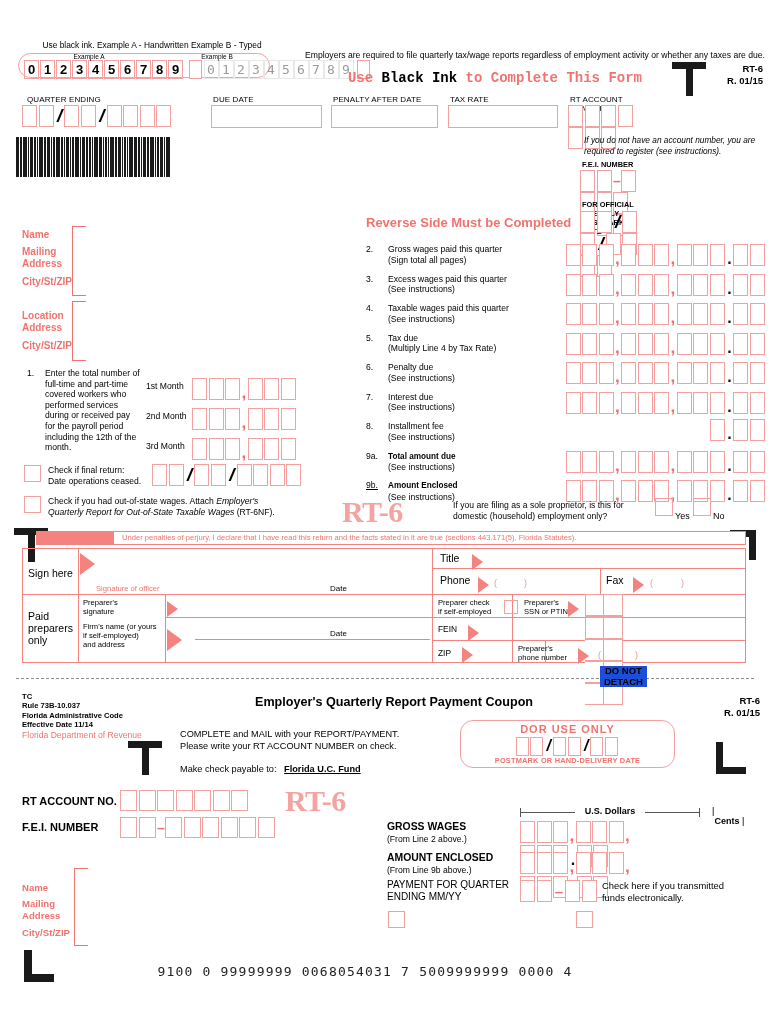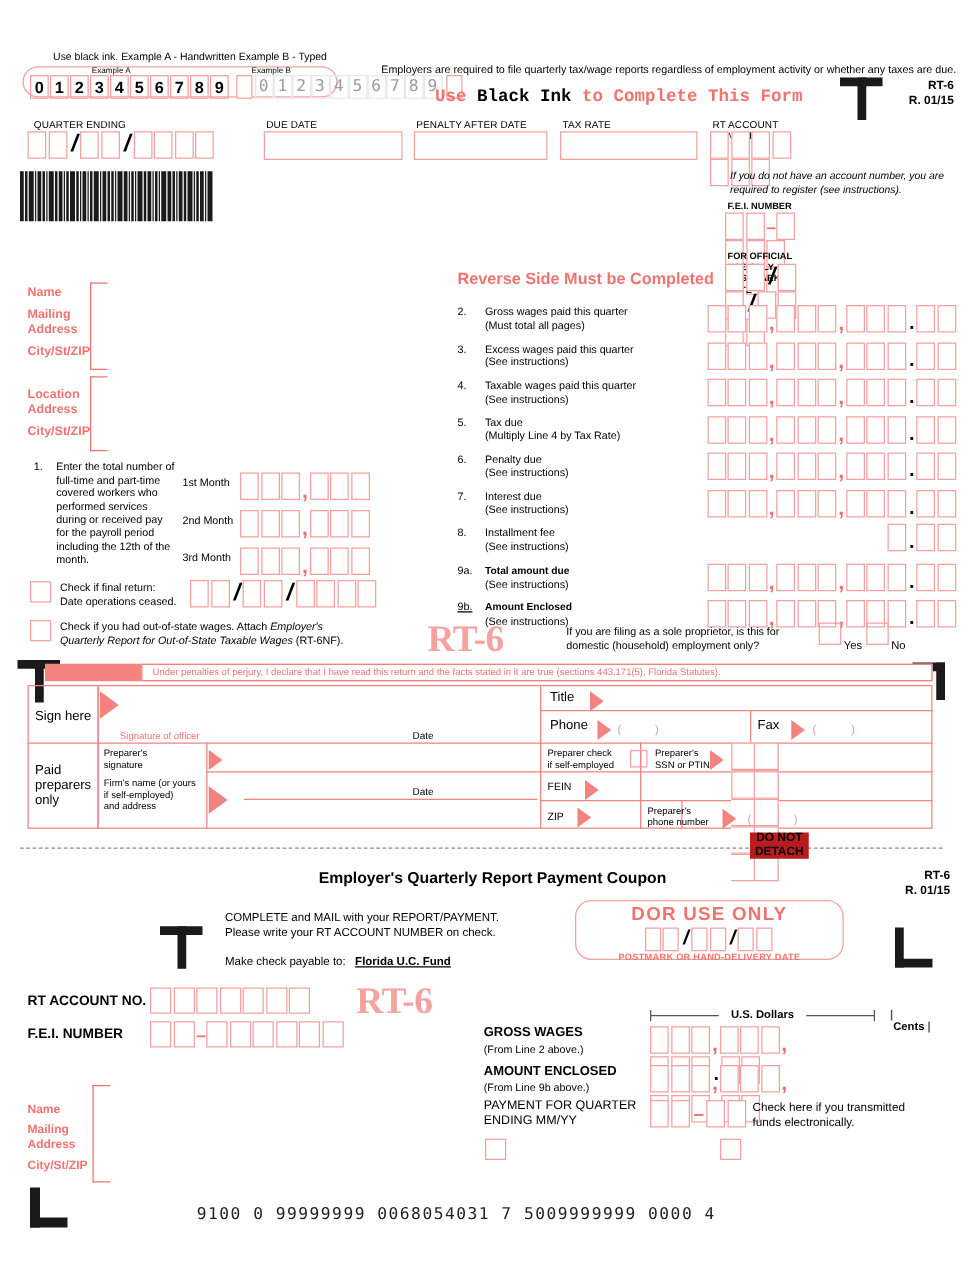--- a/index.html
+++ b/index.html
@@ -103,21 +103,21 @@
   .vline { position:absolute; background:#f4827e; width:1.2px; }
   .hline { position:absolute; background:#f4827e; height:1.2px; }
 
   .dashed { position:absolute; border-top:1.6px dashed #8a8a8a; }
 
   
   .cp-small { font-size:7.6px; font-weight:bold; line-height:9.4px; }
   .cp-title { font-size:12.6px; font-weight:bold; }
   .cp-txt { font-size:9.2px; line-height:12px; }
   .dorbox { border:1.2px solid #f4a0a0; border-radius:13px; text-align:center; }
-  .dorlab { font-size:15px; font-weight:bold; color:#f0736f; letter-spacing:1px; }
+  .dorlab { font-size:11px; font-weight:bold; color:#f0736f; letter-spacing:1px; }
   .dorsub { font-size:7.4px; font-weight:bold; color:#f0736f; letter-spacing:.2px; }
   .usd { font-size:9px; font-weight:bold; }
   .gw { font-size:10.4px; font-weight:bold; }
   .gwsub { font-size:8.6px; }
   .chk { width:15px; height:15px; border:1.4px solid #f4a0a0; display:inline-block; vertical-align:top; }
   .chk-lbl { font-size:9.4px; line-height:12px; }
 
   .micr { font-family:"DejaVu Sans Mono", monospace; font-size:13px; letter-spacing:1.2px; color:#222; }
 </style>
 </head>
@@ -228,21 +228,21 @@
   <div class="abs chk" style="left:24px; top:496px; width:17px; height:17px;"></div>
   <div class="abs ltext" style="left:48px; top:496px; width:238px;">
     <span>Check if you had out-of-state wages. Attach </span><em>Employer's Quarterly Report for Out-of-State Taxable Wages</em><span> (RT-6NF).</span>
   </div>
 
   <div class="abs wm" style="left:342px; top:495px;">RT-6</div>
 
   <div class="abs" id="lines-container" style="left:366px; top:242px; width:400px;">
       <div style="position: absolute; left: 0px; top: 0px; width: 400px; height: 29.5px;">
         <div class="abs lnum" style="left: 0px; top: 2px;">2.</div>
-        <div class="abs ltext" style="left: 22px; top: 2px; width: 135px;"><span>Gross wages paid this quarter</span><br><span>(Must total all pages)</span></div>
+        <div class="abs ltext" style="left: 22px; top: 2px; width: 135px;"><span>Gross wages paid this quarter</span><br><span>(Sign total all pages)</span></div>
         <div class="abs" style="top: 0px; right: 0px;"><span class="bx cell"></span><span class="bx cell"></span><span class="bx cell"></span><span class="comma">,</span><span class="bx cell"></span><span class="bx cell"></span><span class="bx cell"></span><span class="comma">,</span><span class="bx cell"></span><span class="bx cell"></span><span class="bx cell"></span><span class="dot">.</span><span class="bx cell"></span><span class="bx cell"></span></div>
       </div>
       <div style="position: absolute; left: 0px; top: 29.5px; width: 400px; height: 29.5px;">
         <div class="abs lnum" style="left: 0px; top: 2px;">3.</div>
         <div class="abs ltext" style="left: 22px; top: 2px; width: 135px;"><span>Excess wages paid this quarter</span><br><span>(See instructions)</span></div>
         <div class="abs" style="top: 0px; right: 0px;"><span class="bx cell"></span><span class="bx cell"></span><span class="bx cell"></span><span class="comma">,</span><span class="bx cell"></span><span class="bx cell"></span><span class="bx cell"></span><span class="comma">,</span><span class="bx cell"></span><span class="bx cell"></span><span class="bx cell"></span><span class="dot">.</span><span class="bx cell"></span><span class="bx cell"></span></div>
       </div>
       <div style="position: absolute; left: 0px; top: 59px; width: 400px; height: 29.5px;">
         <div class="abs lnum" style="left: 0px; top: 2px;">4.</div>
         <div class="abs ltext" style="left: 22px; top: 2px; width: 135px;"><span>Taxable wages paid this quarter</span><br><span>(See instructions)</span></div>
@@ -384,26 +384,33 @@
   <div class="abs" style="left:480px; top:642px; width:60px; height:19px;"></div>
   <div class="abs sig-sm" style="left:518px; top:644px;">
     <span>Preparer's</span><br>
     <span>phone number</span>
   </div>
   <div class="abs" style="left:578px; top:646px;"><span class="arrow arrow-sm"></span></div>
   <div class="abs" style="left:598px; top:650px; font-size:9px; color:#d8a0a0;">(</div>
   <div class="abs" style="left:635px; top:650px; font-size:9px; color:#d8a0a0;">)</div>
   <div class="abs" style="left:598px; top:644px; width:120px; height:18px;"></div>
 
-  <div class="abs" style="left:600px; top:666px; font-size:9.5px; font-weight:bold; text-align:center; line-height:10.5px; background:#b91c1c; padding:0 4px; z-index:3;">
+  <div class="abs" style="left:600px; top:666px; font-size:9.5px; font-weight:bold; text-align:center; line-height:10.5px; background:#1d4ed8; padding:0 4px; z-index:3;">
     <span>DO NOT</span><br>
     <span>DETACH</span>
   </div>
   <div class="dashed" style="left:16px; top:678px; width:738px;"></div>
 
+  <div class="abs cp-small" style="left:22px; top:692px;">
+    <div>TC</div>
+    <div>Rule 73B-10.037</div>
+    <div>Florida Administrative Code</div>
+    <div>Effective Date 11/14</div>
+    <div class="red" style="font-weight:normal; font-size:8.6px; margin-top:1px;">Florida Department of Revenue</div>
+  </div>
 
   <div class="tmark" style="left:128px; top:741px;"></div>
 
   <div class="abs cp-title" style="left:255px; top:695px;">Employer's Quarterly Report Payment Coupon</div>
   <div class="abs formid" style="left:700px; top:695px; width:60px;">
     <div>RT-6</div>
     <div>R. 01/15</div>
   </div>
 
   <div class="abs cp-txt" style="left:180px; top:728px;">

